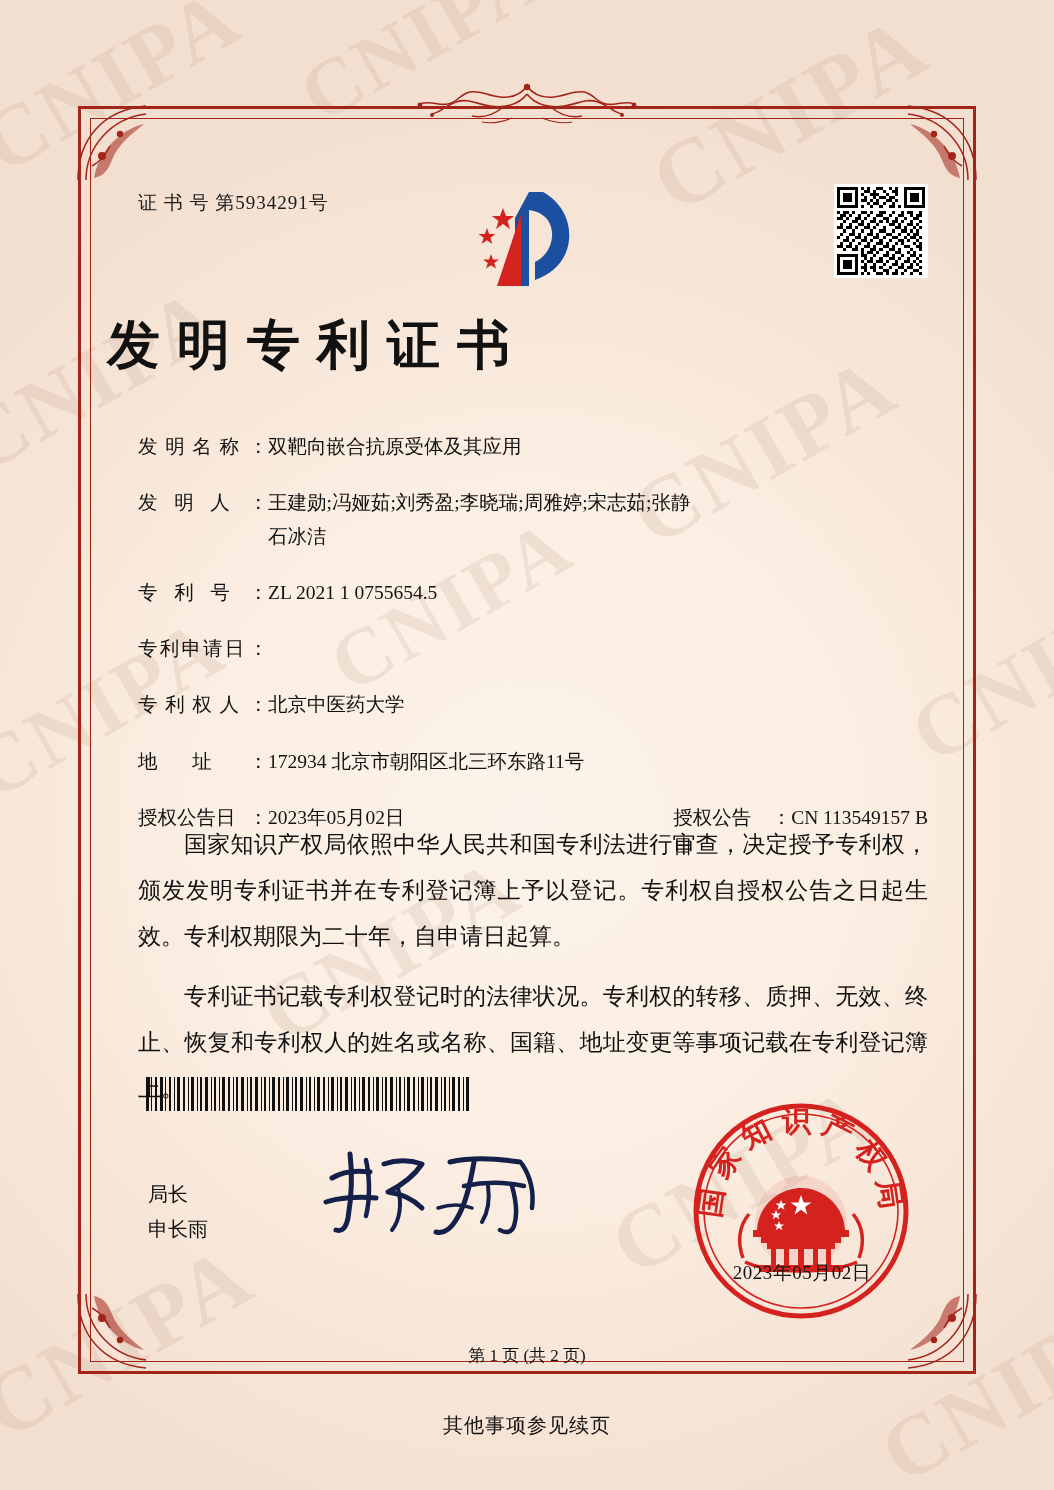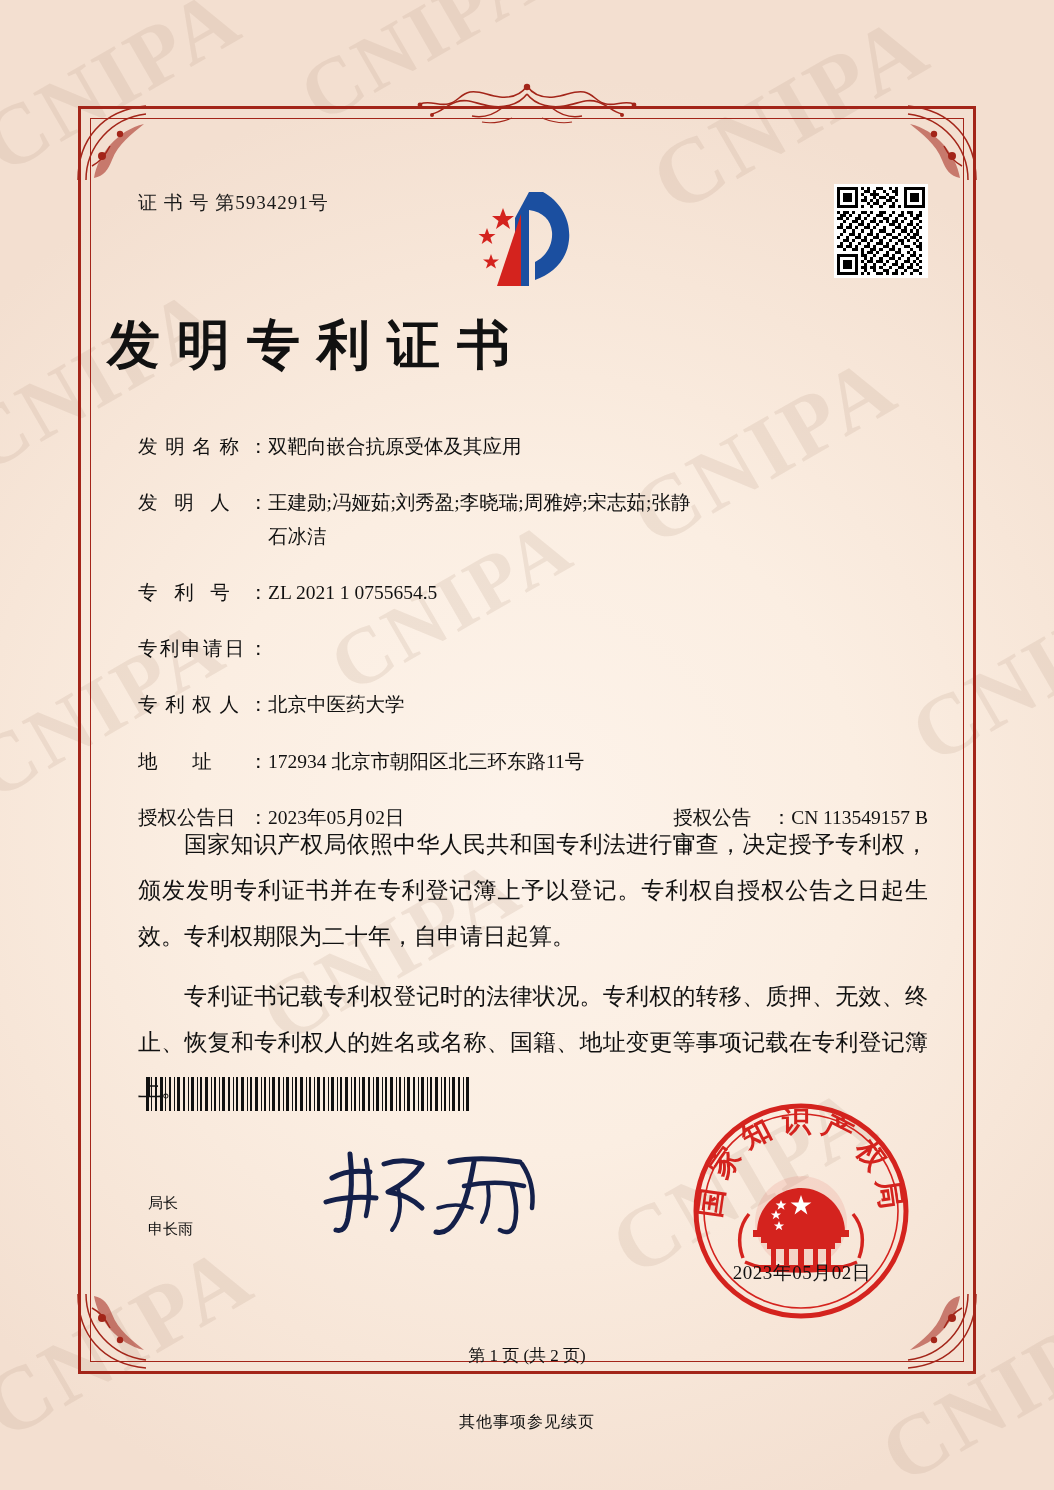--- a/index.html
+++ b/index.html
@@ -173,24 +173,23 @@
     position: absolute;
     left: 56px; top: 955px;
     width: 330px; height: 34px;
   }
   .barcode svg { display:block; width:100%; height:100%; }
 
   
   .director {
     position: absolute;
     left: 58px; top: 1055px;
-    font-size: 15px;
+    font-size: 20px;
     line-height: 1.75;
     color: #111;
-    margin-top: 13px;
   }
 
   
   .signature {
     position: absolute;
     left: 228px; top: 1020px;
     width: 250px; height: 100px;
     color: #14204a;
   }
   .signature svg { display:block; width:100%; height:100%; }
@@ -217,21 +216,21 @@
     left: 0; right: 0; top: 1222px;
     text-align: center;
     font-size: 17px;
     color: #111;
   }
 
   .footer-note {
     position: absolute;
     left: 0; right: 0; top: 1412px;
     text-align: center;
-    font-size: 16px;
+    font-size: 20px;
     color: #111;
     letter-spacing: 1px;
   }
 </style>
 </head>
 <body>
 
 <div class="page">
 
   <div class="wm" style="left:-30px; top:30px; font-size:86px;">CNIPA</div>

